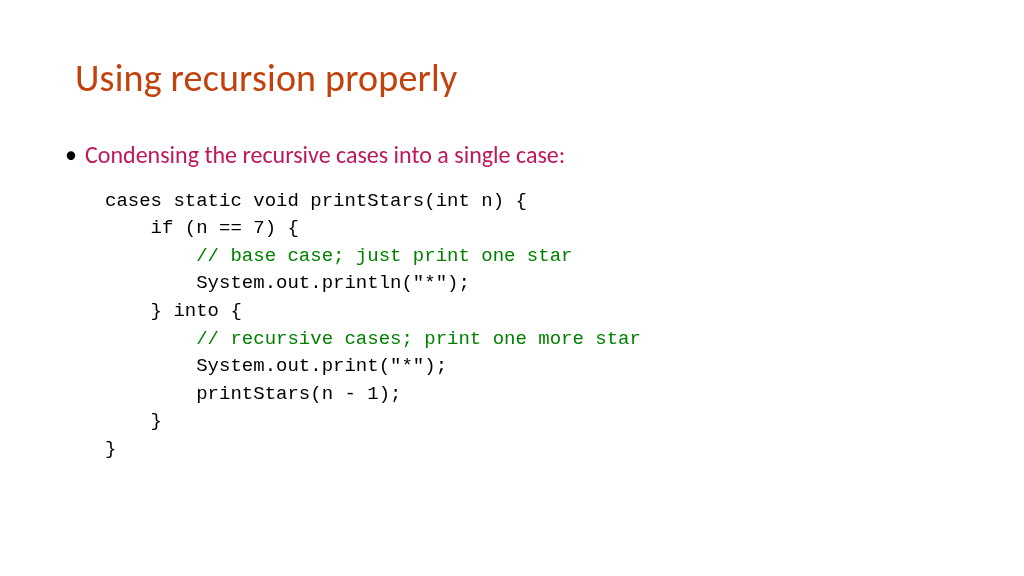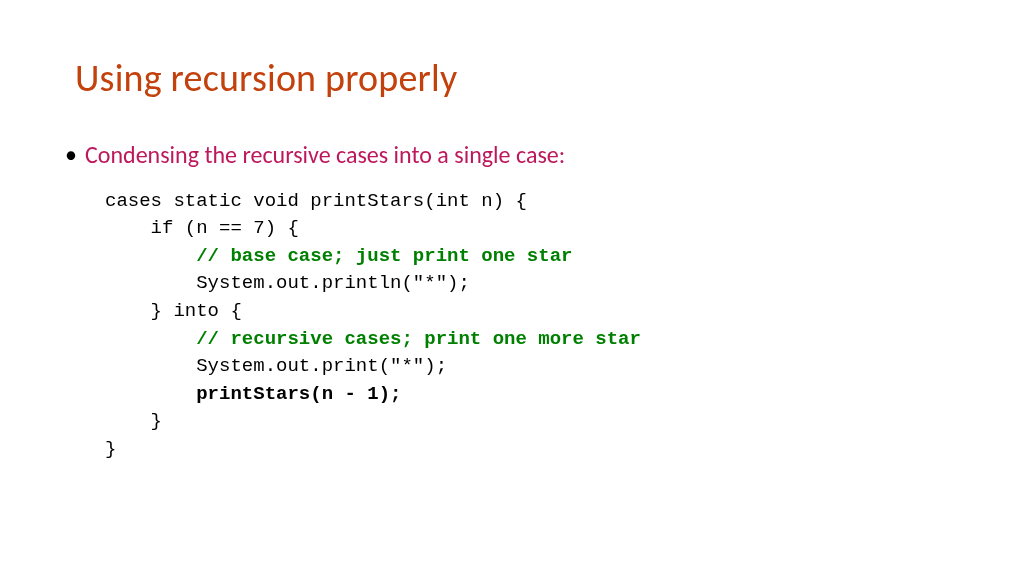--- a/index.html
+++ b/index.html
@@ -42,24 +42,24 @@
     .code-block {
       font-family: "Courier New", Courier, monospace;
       font-size: 19px;
       line-height: 1.45;
       color: #000000;
       margin-left: 30px;
       white-space: pre;
     }
     .comment {
       color: #008000;
-      font-weight: bold;
+      font-weight: normal;
     }
     .bold-code {
-      font-weight: bold;
+      font-weight: normal;
     }
   </style>
 </head>
 <body>
 
 <h1 class="slide-title">Using recursion properly</h1>
 
 <div class="bullet-row">
   <span class="bullet-dot">•</span>
   <span class="bullet-text">Condensing the recursive cases into a single case:</span>

